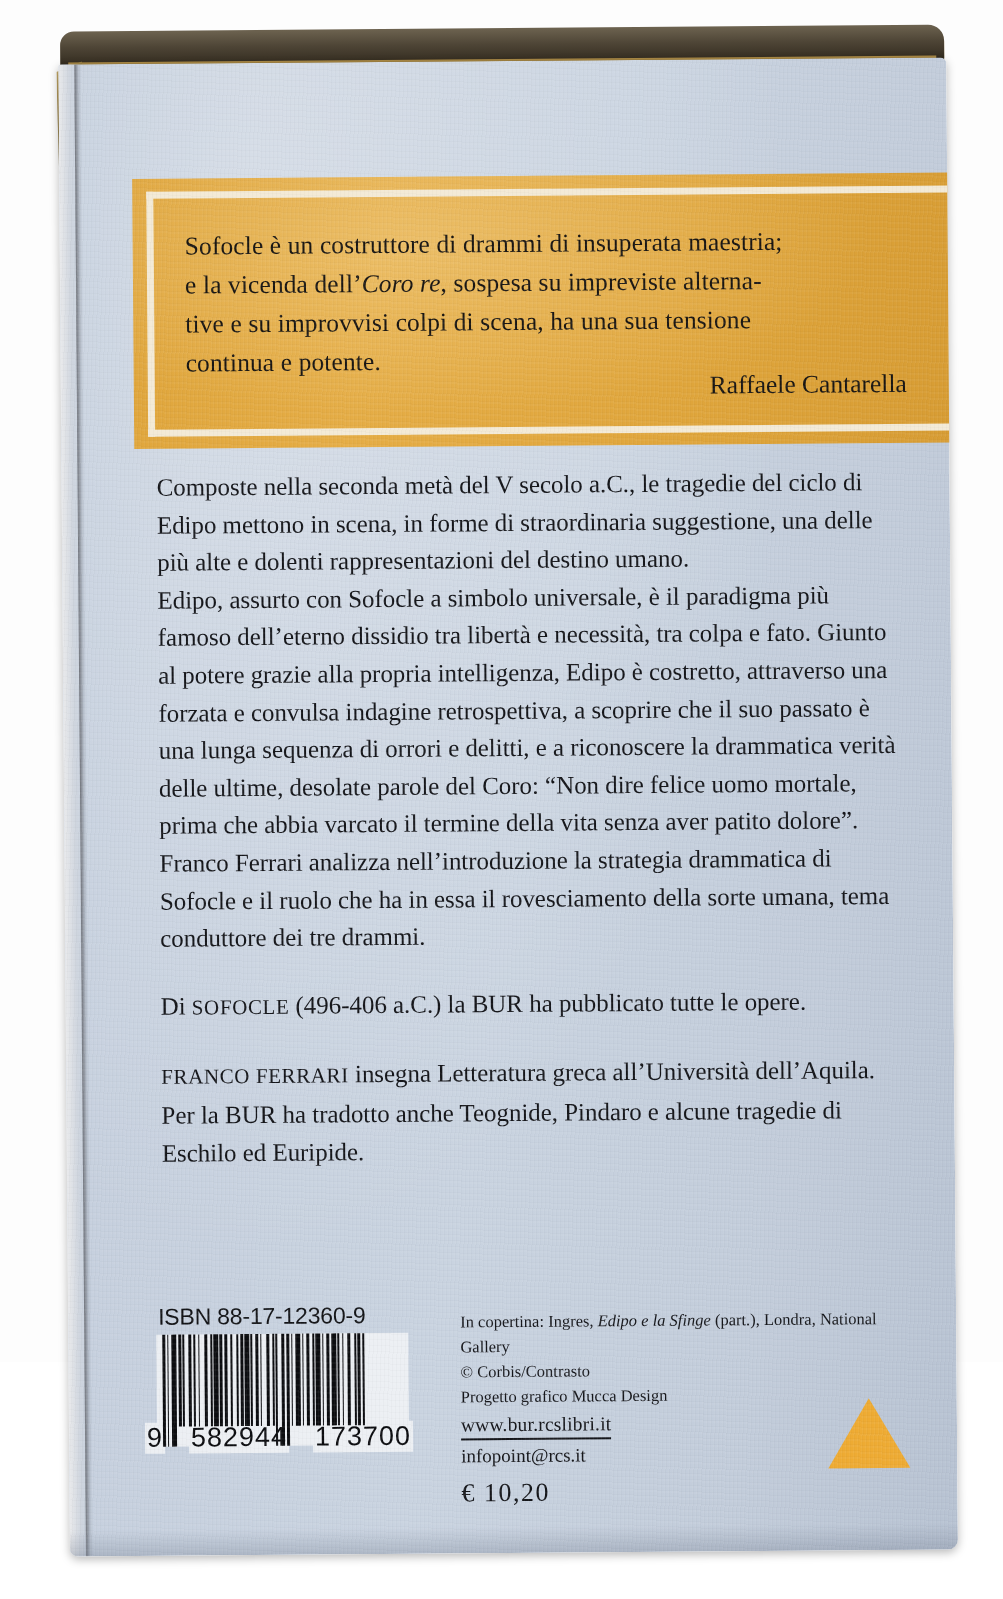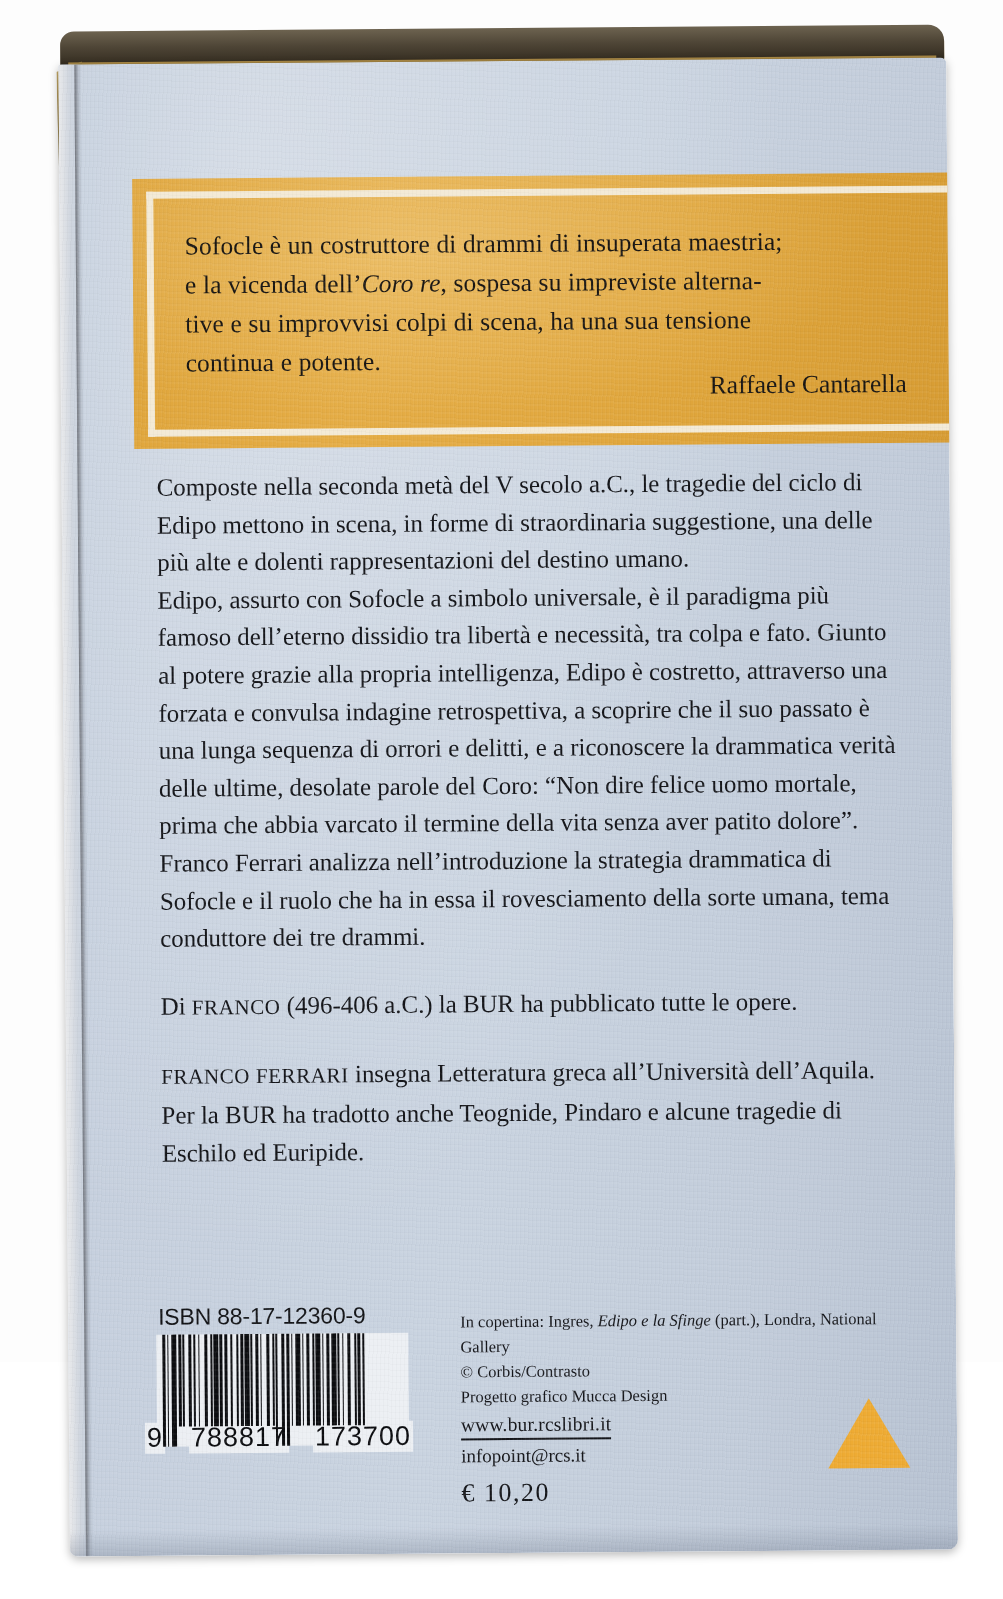--- a/index.html
+++ b/index.html
@@ -174,31 +174,31 @@
           <span>continua e potente.</span>
         </div>
         <div class="quote-attrib">Raffaele Cantarella</div>
       </div>
 
       <div class="body-copy">
         <p>Composte nella seconda metà del V secolo a.C., le tragedie del ciclo di Edipo mettono in scena, in forme di straordinaria suggestione, una delle più alte e dolenti rappresentazioni del destino umano.</p>
         <p>Edipo, assurto con Sofocle a simbolo universale, è il paradigma più famoso dell’eterno dissidio tra libertà e necessità, tra colpa e fato. Giunto al potere grazie alla propria intelligenza, Edipo è costretto, attraverso una forzata e convulsa indagine retrospettiva, a scoprire che il suo passato è una lunga sequenza di orrori e delitti, e a riconoscere la drammatica verità delle ultime, desolate parole del Coro: “Non dire felice uomo mortale, prima che abbia varcato il termine della vita senza aver patito dolore”.</p>
         <p>Franco Ferrari analizza nell’introduzione la strategia drammatica di Sofocle e il ruolo che ha in essa il rovesciamento della sorte umana, tema conduttore dei tre drammi.</p>
         <div class="gap"></div>
-        <p><span>Di </span><span class="sc">FRANCO</span><span> (496-406 a.C.) la BUR ha pubblicato tutte le opere.</span></p>
+        <p><span>Di </span><span class="sc">SOFOCLE</span><span> (496-406 a.C.) la BUR ha pubblicato tutte le opere.</span></p>
         <div class="gap"></div>
         <p><span class="sc">FRANCO FERRARI</span><span> insegna Letteratura greca all’Università dell’Aquila. Per la BUR ha tradotto anche Teognide, Pindaro e alcune tragedie di Eschilo ed Euripide.</span></p>
       </div>
 
       <div class="barcode-wrap">
         <div class="isbn-text">ISBN 88-17-12360-9</div>
         <div class="bars" id="bars">
           <div class="bc-digits">
             <b>9</b>
-            <b>788817</b>
+            <b>582944</b>
             <b>173700</b>
           </div>
         <span class="tall" style="left: 6px; width: 3.1px;"></span>
             <span class="tall" style="left: 10.7px; width: 1.6px;"></span>
             <span class="tall" style="left: 15.3px; width: 4.7px;"></span>
             <span style="left: 21.5px; width: 3.1px;"></span>
             <span style="left: 26.2px; width: 1.6px;"></span>
             <span style="left: 32.4px; width: 3.1px;"></span>
             <span style="left: 37px; width: 1.6px;"></span>
             <span style="left: 41.7px; width: 1.6px;"></span>

